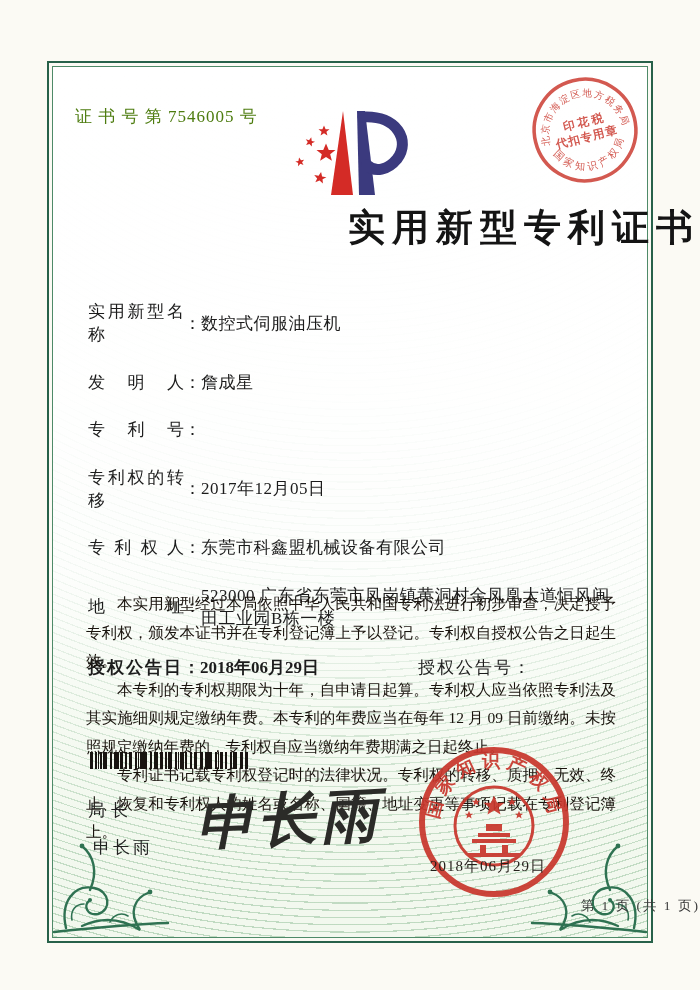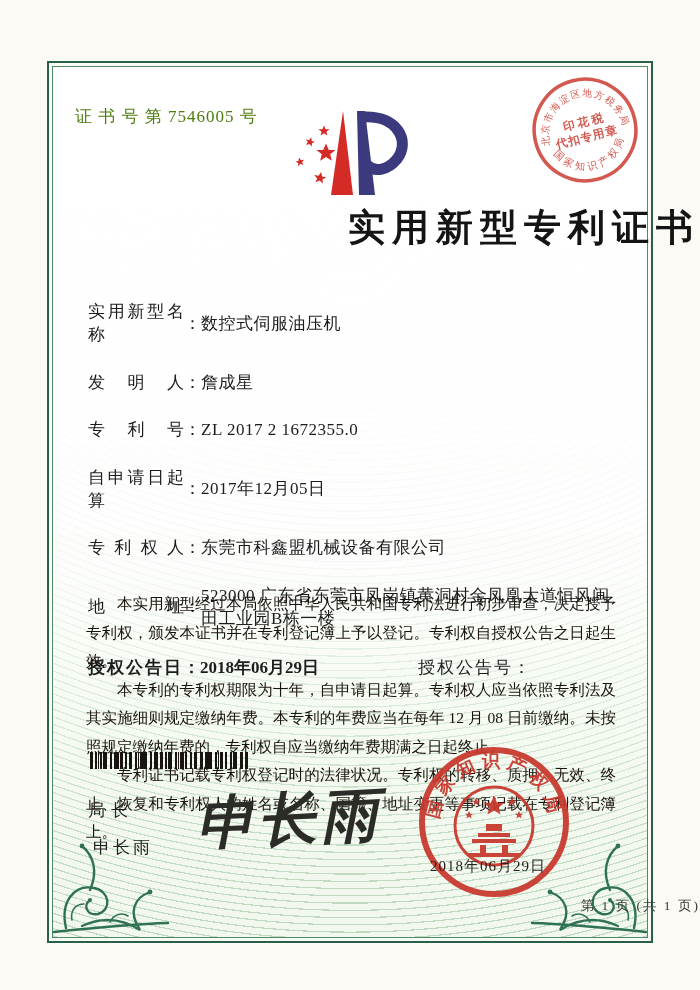--- a/index.html
+++ b/index.html
@@ -122,24 +122,23 @@
     <span class="fvalue">数控式伺服油压机</span>
   </div>
   <div class="frow">
     <span class="flabel">发明人</span>
       <span class="fcolon">：</span>
     <span class="fvalue">詹成星</span>
   </div>
   <div class="frow">
     <span class="flabel">专利号</span>
       <span class="fcolon">：</span>
-    <span class="fvalue">ZL 2017 2 1672355.0</span>
-  </div>
-  <div class="frow">
-    <span class="flabel">自申请日起算</span>
+  </div>
+  <div class="frow">
+    <span class="flabel">专利权的转移</span>
       <span class="fcolon">：</span>
     <span class="fvalue">2017年12月05日</span>
   </div>
   <div class="frow">
     <span class="flabel">专利权人</span>
       <span class="fcolon">：</span>
     <span class="fvalue">东莞市科鑫盟机械设备有限公司</span>
   </div>
   <div class="frow addr-row">
     <span class="flabel">地址</span>
@@ -154,21 +153,21 @@
     </div>
     <div class="grant-right">
       <span class="glabel">授权公告号</span>
         <span class="fcolon">：</span>
     </div>
   </div>
 </div>
 
 <div class="abs paras">
   <p>本实用新型经过本局依照中华人民共和国专利法进行初步审查，决定授予专利权，颁发本证书并在专利登记簿上予以登记。专利权自授权公告之日起生效。</p>
-  <p>本专利的专利权期限为十年，自申请日起算。专利权人应当依照专利法及其实施细则规定缴纳年费。本专利的年费应当在每年 12 月 08 日前缴纳。未按照规定缴纳年费的，专利权自应当缴纳年费期满之日起终止。</p>
+  <p>本专利的专利权期限为十年，自申请日起算。专利权人应当依照专利法及其实施细则规定缴纳年费。本专利的年费应当在每年 12 月 09 日前缴纳。未按照规定缴纳年费的，专利权自应当缴纳年费期满之日起终止。</p>
   <p>专利证书记载专利权登记时的法律状况。专利权的转移、质押、无效、终止、恢复和专利权人的姓名或名称、国籍、地址变更等事项记载在专利登记簿上。</p>
 </div>
 
 <div class="abs barcode"></div>
 
 <div class="abs sig-title">局长</div>
 <div class="abs sig-name">申长雨</div>
 <div class="abs autograph">申长雨</div>
 
 <svg class="abs seal" viewBox="0 0 160 160">

